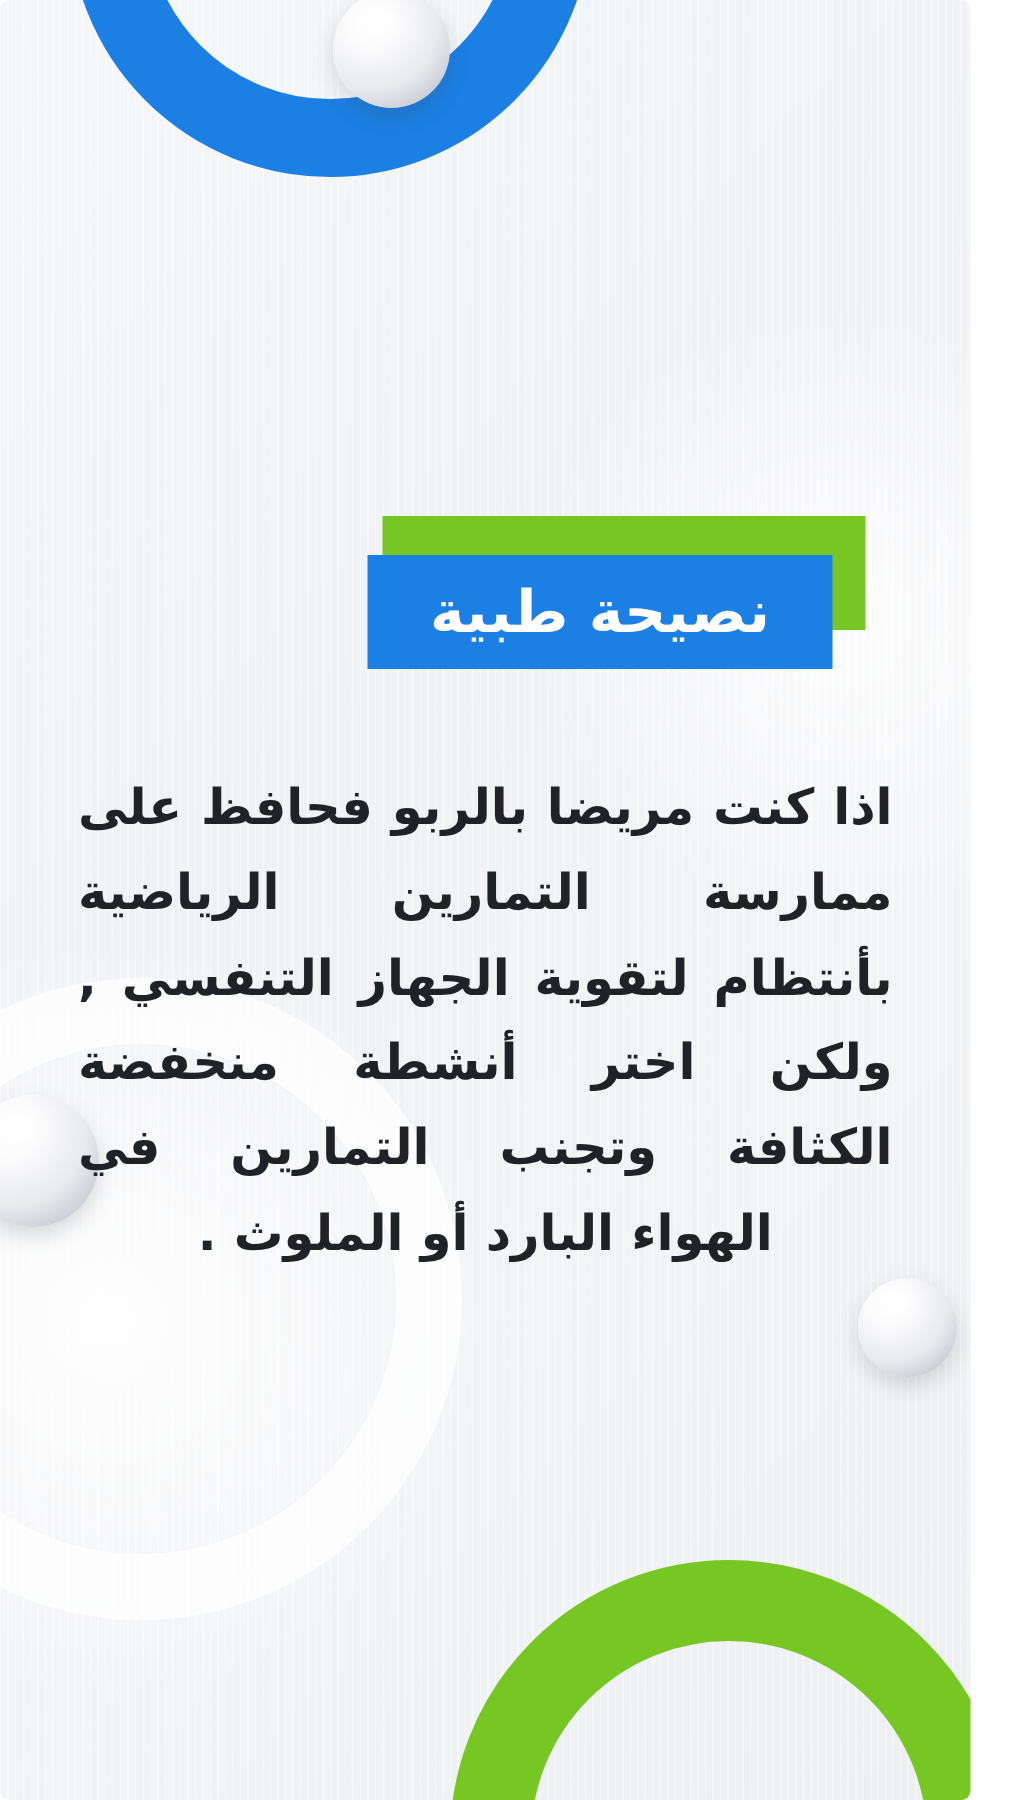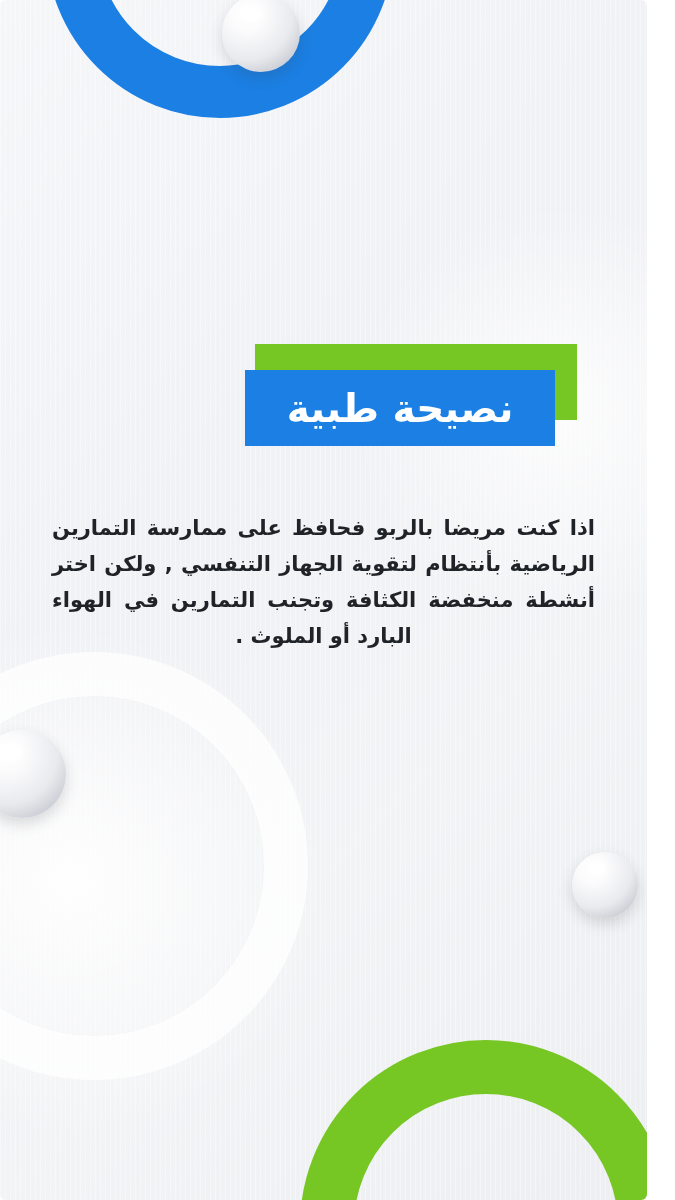--- a/index.html
+++ b/index.html
@@ -162,21 +162,21 @@
     white-space: nowrap;
   }
 
   
   .body-text {
     position: absolute;
     right: 52px;
     left: 52px;
     top: 510px;
     color: #1f2328;
-    font-size: 21px;
+    font-size: 33px;
     line-height: 1.72;
     font-weight: bold;
     text-align: justify;
     text-align-last: center;
     direction: rtl;
   }
 </style>
 </head>
 <body>
 

